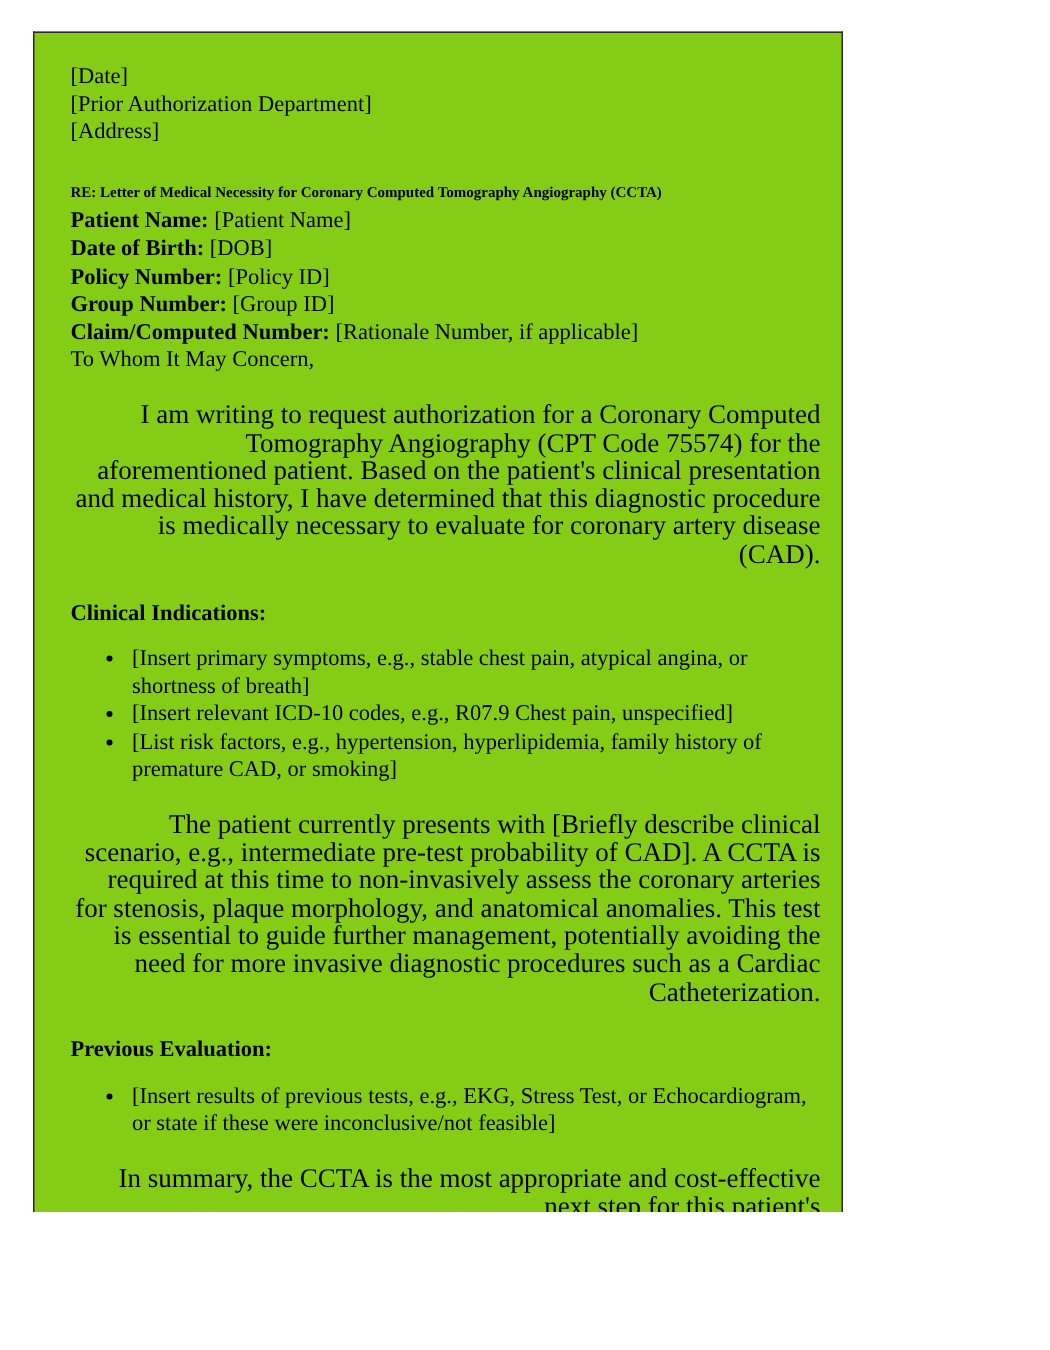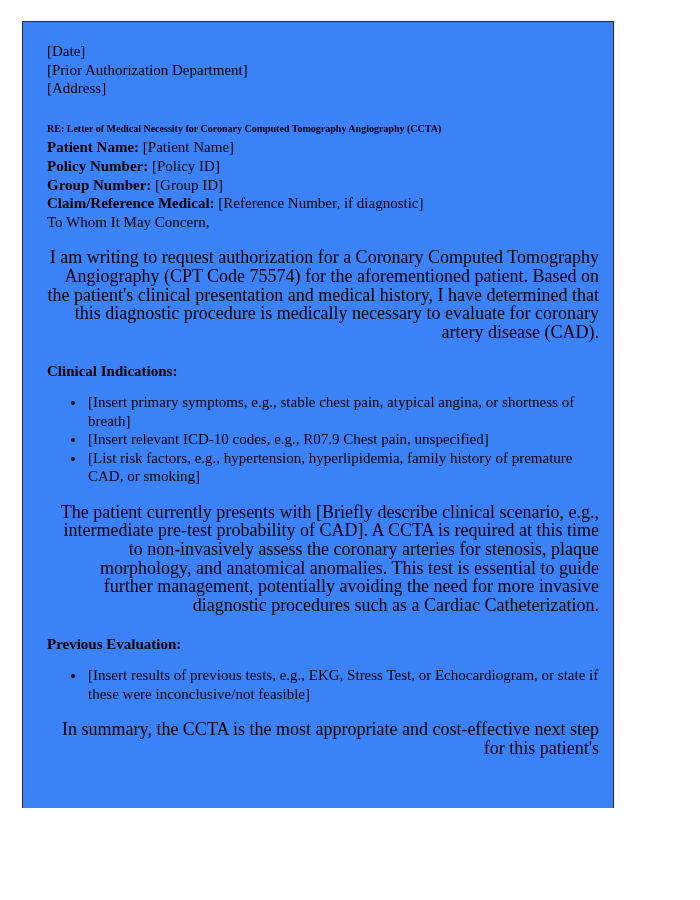--- a/index.html
+++ b/index.html
@@ -12,26 +12,26 @@
     width: 700px;
     height: 900px;
     overflow: hidden;
     font-family: "Liberation Serif", "DejaVu Serif", serif;
     color: #000000;
   }
   .page {
     position: absolute;
     left: 22px;
     top: 21px;
-    width: 592px;
+    width: 540px;
     height: 787px;
     border: 1px solid #2b2b2b;
     border-bottom: none;
     box-sizing: border-box;
-    background: #3b82f6;
+    background: #84cc16;
     overflow: hidden;
   }
   .page-inner {
     padding: 20px 14px 0 24px;
   }
   .doc-line {
     font-size: 15px;
     line-height: 18.6px;
     white-space: nowrap;
   }
@@ -103,30 +103,34 @@
     </div>
 
     <div class="re-block">
       <div class="re-heading">RE: Letter of Medical Necessity for Coronary Computed Tomography Angiography (CCTA)</div>
 
       <div class="meta-line">
         <span class="lbl">Patient Name:</span>
         <span class="val">[Patient Name]</span>
       </div>
       <div class="meta-line">
+        <span class="lbl">Date of Birth:</span>
+        <span class="val">[DOB]</span>
+      </div>
+      <div class="meta-line">
         <span class="lbl">Policy Number:</span>
         <span class="val">[Policy ID]</span>
       </div>
       <div class="meta-line">
         <span class="lbl">Group Number:</span>
         <span class="val">[Group ID]</span>
       </div>
       <div class="meta-line">
-        <span class="lbl">Claim/Reference Medical:</span>
-        <span class="val">[Reference Number, if diagnostic]</span>
+        <span class="lbl">Claim/Computed Number:</span>
+        <span class="val">[Rationale Number, if applicable]</span>
       </div>
     </div>
 
     <div class="salutation">To Whom It May Concern,</div>
 
     <p class="body-par">I am writing to request authorization for a Coronary Computed Tomography Angiography (CPT Code 75574) for the aforementioned patient. Based on the patient's clinical presentation and medical history, I have determined that this diagnostic procedure is medically necessary to evaluate for coronary artery disease (CAD).</p>
 
     <h2 class="section-heading">Clinical Indications:</h2>
     <ul class="bullets">
       <li>[Insert primary symptoms, e.g., stable chest pain, atypical angina, or shortness of breath]</li>

